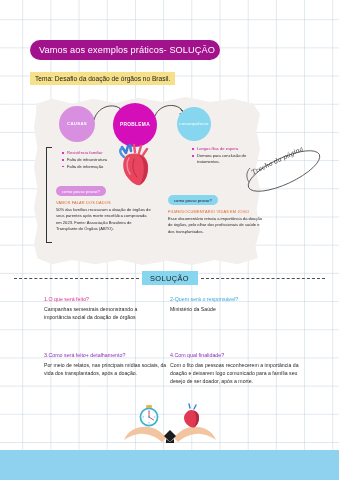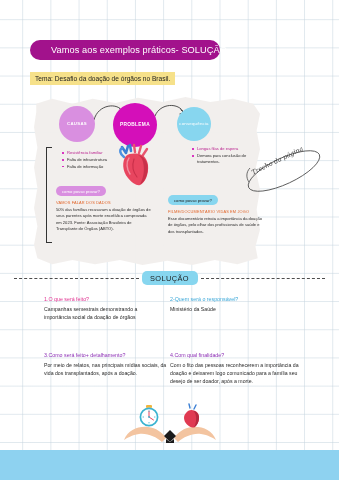--- a/index.html
+++ b/index.html
@@ -34,21 +34,21 @@
     top: 40px;
     width: 190px;
     height: 20px;
     border-radius: 11px;
     background: #a2128c;
     color: #ffffff;
     font-size: 9.2px;
     letter-spacing: 0.1px;
     display: flex;
     align-items: center;
-    padding-left: 21px;
+    padding-left: 9px;
     white-space: nowrap;
   }
 
   
   #theme-bar {
     position: absolute;
     left: 30px;
     top: 72px;
     height: 13px;
     background: #f6e18a;
@@ -203,21 +203,21 @@
     align-items: center;
   }
   .dash-line {
     flex: 1;
     height: 0;
     border-top: 1px dashed #4d4d4d;
   }
   #solucao-pill {
     width: 56px;
     height: 14px;
-    border-radius: 5px;
+    border-radius: 0;
     background: #87d6ef;
     color: #1d1d1d;
     font-size: 7.4px;
     letter-spacing: 0.4px;
     display: flex;
     align-items: center;
     justify-content: center;
     margin: 0 3px;
   }
 

